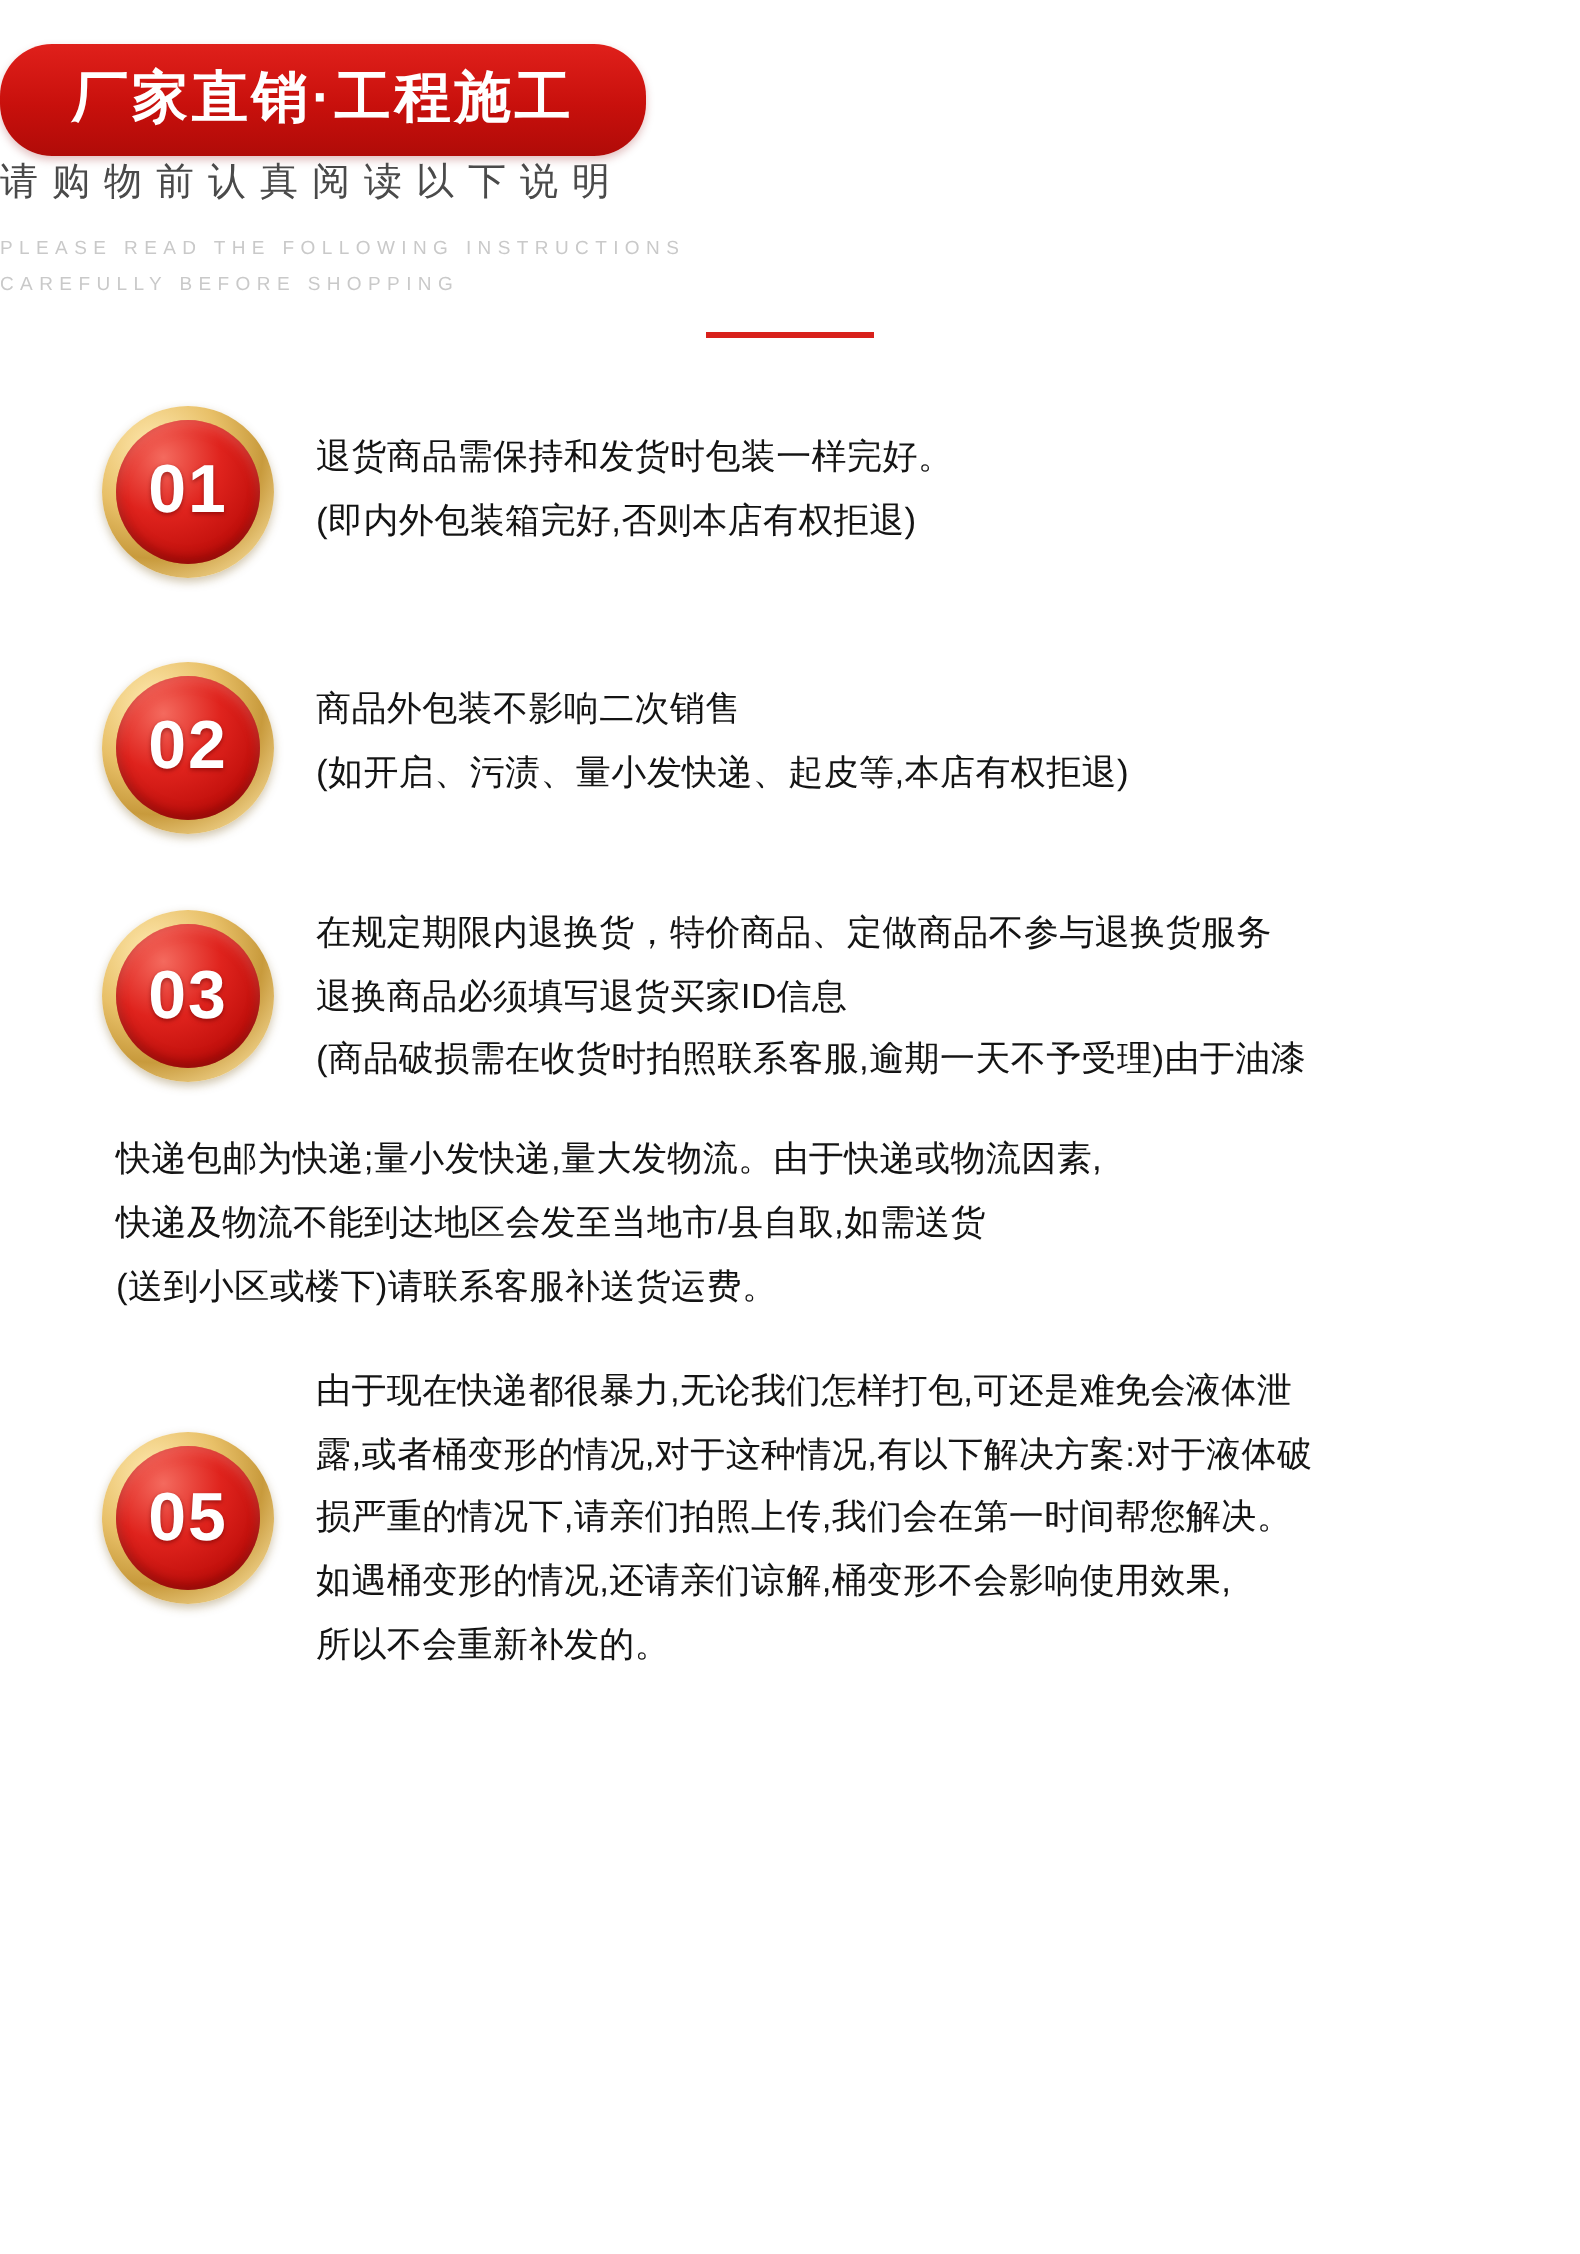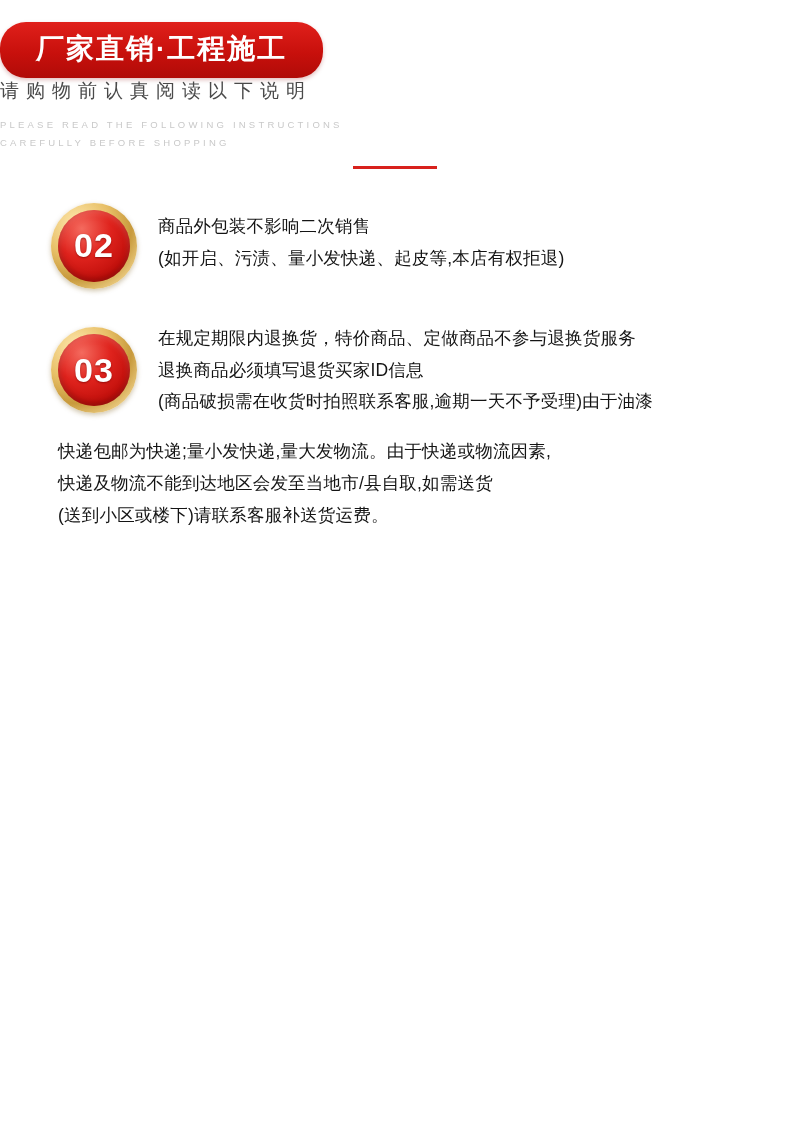--- a/index.html
+++ b/index.html
@@ -163,20 +163,31 @@
     <div class="subtitle-cn">请购物前认真阅读以下说明</div>
     <div class="subtitle-en">
       <div>PLEASE READ THE FOLLOWING INSTRUCTIONS</div>
       <div>CAREFULLY BEFORE SHOPPING</div>
     </div>
     <div class="divider"></div>
   </div>
 
   <div class="list">
 
+    <div class="item item-01">
+      <div class="badge-wrap">
+        <div class="badge">
+          <span class="badge-num">01</span>
+        </div>
+      </div>
+      <div class="item-text">
+        <div class="line">退货商品需保持和发货时包装一样完好。</div>
+        <div class="line">(即内外包装箱完好,否则本店有权拒退)</div>
+      </div>
+    </div>
 
     <div class="item item-02">
       <div class="badge-wrap">
         <div class="badge">
           <span class="badge-num">02</span>
         </div>
       </div>
       <div class="item-text">
         <div class="line">商品外包装不影响二次销售</div>
         <div class="line">(如开启、污渍、量小发快递、起皮等,本店有权拒退)</div>
@@ -198,16 +209,28 @@
 
     <div class="item item-04">
       <div class="item-text">
         <div class="line">快递包邮为快递;量小发快递,量大发物流。由于快递或物流因素,</div>
         <div class="line">快递及物流不能到达地区会发至当地市/县自取,如需送货</div>
         <div class="line">(送到小区或楼下)请联系客服补送货运费。</div>
       </div>
     </div>
 
     <div class="item item-05">
+      <div class="badge-wrap">
+        <div class="badge">
+          <span class="badge-num">05</span>
+        </div>
+      </div>
+      <div class="item-text">
+        <div class="line">由于现在快递都很暴力,无论我们怎样打包,可还是难免会液体泄</div>
+        <div class="line">露,或者桶变形的情况,对于这种情况,有以下解决方案:对于液体破</div>
+        <div class="line">损严重的情况下,请亲们拍照上传,我们会在第一时间帮您解决。</div>
+        <div class="line">如遇桶变形的情况,还请亲们谅解,桶变形不会影响使用效果,</div>
+        <div class="line">所以不会重新补发的。</div>
+      </div>
     </div>
 
   </div>
 </div>
 
 </body></html>

